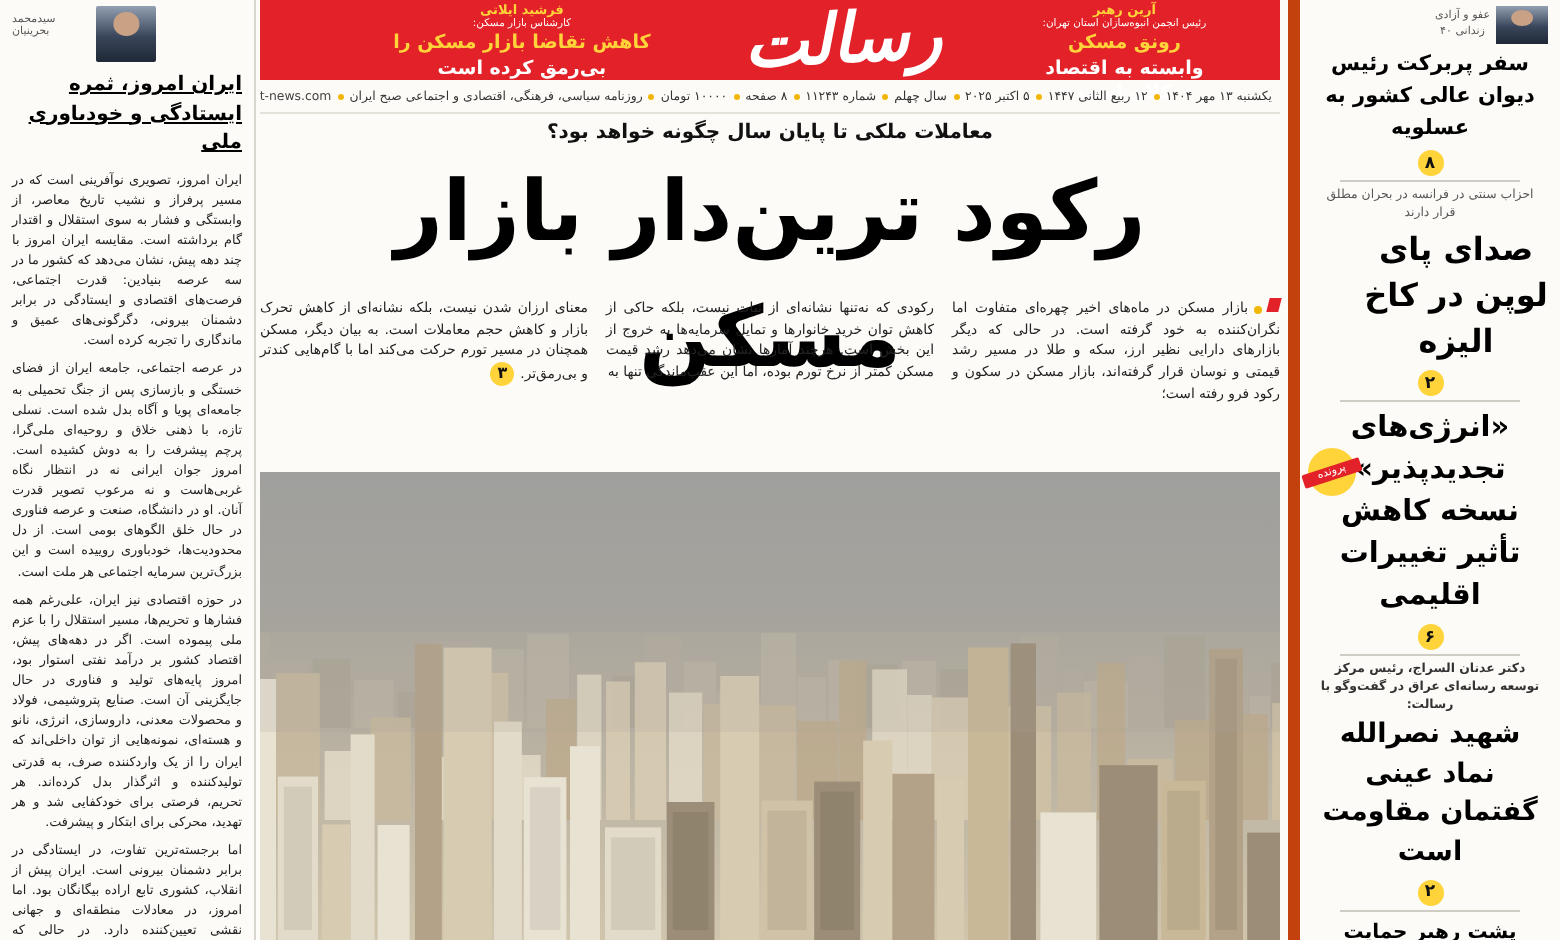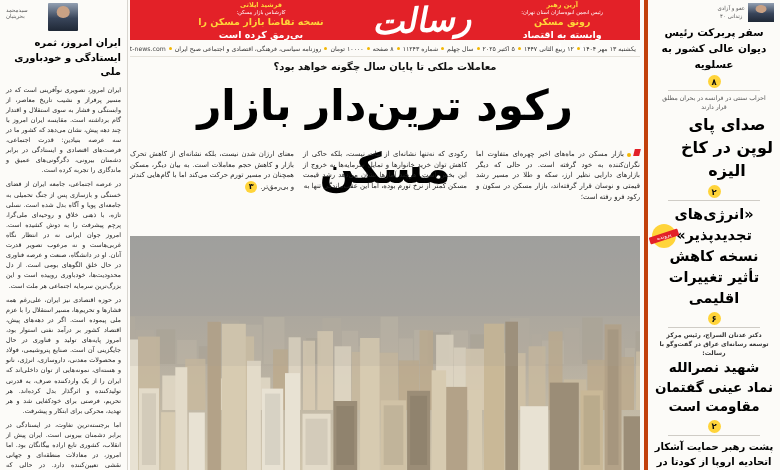--- a/index.html
+++ b/index.html
@@ -6,21 +6,21 @@
   body{width:780px;height:470px;overflow:hidden;background:#efede8;}
   .page{position:relative;width:780px;height:470px;background:#fcfbf8;
         font-family:"DejaVu Sans","Liberation Sans",sans-serif;direction:rtl;color:#1a1a1a;}
 
   
   .leftcol{position:absolute;left:0;top:0;width:128px;height:470px;background:#fcfbf8;
            border-right:1px solid #d8d5cf;box-sizing:border-box;padding:3px 6px;overflow:hidden;}
   .byline-row{display:flex;direction:ltr;align-items:flex-start;height:30px;margin-bottom:3px;}
   .byline-name{font-size:5.5px;color:#555;padding-top:4px;width:42px;}
   .author-photo{width:30px;height:28px;border-radius:1px;}
-  .op-headline{font-weight:bold;font-size:10px;line-height:1.45;margin:2px 0 5px;color:#000;}
+  .op-headline{font-weight:bold;font-size:10px;line-height:1.45;margin:2px 0 5px;color:#000;text-decoration:underline;}
   .op-body p{font-size:6.4px;line-height:1.58;text-align:justify;margin:0 0 4px;color:#222;}
 
   
   .center{position:absolute;left:130px;top:0;width:510px;height:470px;}
 
   .masthead{position:absolute;top:0;left:0;width:510px;height:40px;background:#e32128;
             display:flex;direction:ltr;align-items:flex-start;}
   .man{position:relative;background:linear-gradient(180deg,#93a0b2 0%,#39455a 55%,#1f2836 100%);overflow:hidden;}
   .man::before{content:"";position:absolute;top:12%;left:50%;transform:translateX(-50%);
                width:42%;height:42%;border-radius:50%;background:#c9a184;}
@@ -55,21 +55,21 @@
   .lead-dot{display:inline-block;width:4px;height:4px;border-radius:50%;background:#f2b705;
             margin:1px 1px 0 3px;vertical-align:middle;}
   .pbadge{display:inline-flex;width:12px;height:12px;border-radius:50%;background:#ffd43a;
           color:#111;font-size:8px;font-weight:bold;align-items:center;justify-content:center;margin-right:3px;}
 
   .cityphoto{position:absolute;top:236px;left:0;width:510px;height:234px;background:#b9b2a4;}
   .cityphoto svg{display:block;}
 
   
   .sidebar{position:absolute;right:0;top:0;width:136px;height:470px;background:#fcfbf8;
-           border-left:4px solid #c2410c;box-sizing:border-box;padding:2px 4px;text-align:center;}
+           border-left:6px solid #c2410c;box-sizing:border-box;padding:2px 4px;text-align:center;}
   .topnote{display:flex;direction:ltr;gap:3px;align-items:center;justify-content:flex-end;margin:1px 2px 3px;}
   .topnote .cap{font-size:5.5px;color:#555;line-height:1.35;text-align:center;}
   .note-photo{width:26px;height:19px;}
   .sb-kicker{font-size:6.2px;color:#555;line-height:1.4;margin:2px 6px 1px;}
   .sb-kicker.dark{color:#333;font-weight:bold;}
   .sb-title{font-weight:900;color:#000;margin:1px 2px;}
   .t1{font-size:10.5px;line-height:1.5;}
   .t2{font-size:16px;line-height:1.45;margin-left:28px;}
   .t3{font-size:14.5px;line-height:1.45;}
   .t4{font-size:13.5px;line-height:1.45;}
@@ -103,21 +103,21 @@
     </div>
   </div>
 
   <div class="center">
 
     <div class="masthead">
       <div class="man mh-photo-l"></div>
       <div class="mh-quote mh-quote-l">
         <div class="q-name">فرشید ایلاتی</div>
         <div class="q-role">کارشناس بازار مسکن:</div>
-        <div class="q-l1">نسخه تقاضا بازار مسکن را</div>
+        <div class="q-l1">کاهش تقاضا بازار مسکن را</div>
         <div class="q-l2">بی‌رمق کرده است</div>
       </div>
       <div class="logo">
         <span>رسالت</span>
       </div>
       <div class="mh-quote mh-quote-r">
         <div class="q-name">آرین رهبر</div>
         <div class="q-role">رئیس انجمن انبوه‌سازان استان تهران:</div>
         <div class="q-l1">رونق مسکن</div>
         <div class="q-l2">وابسته به اقتصاد کلان است</div>

